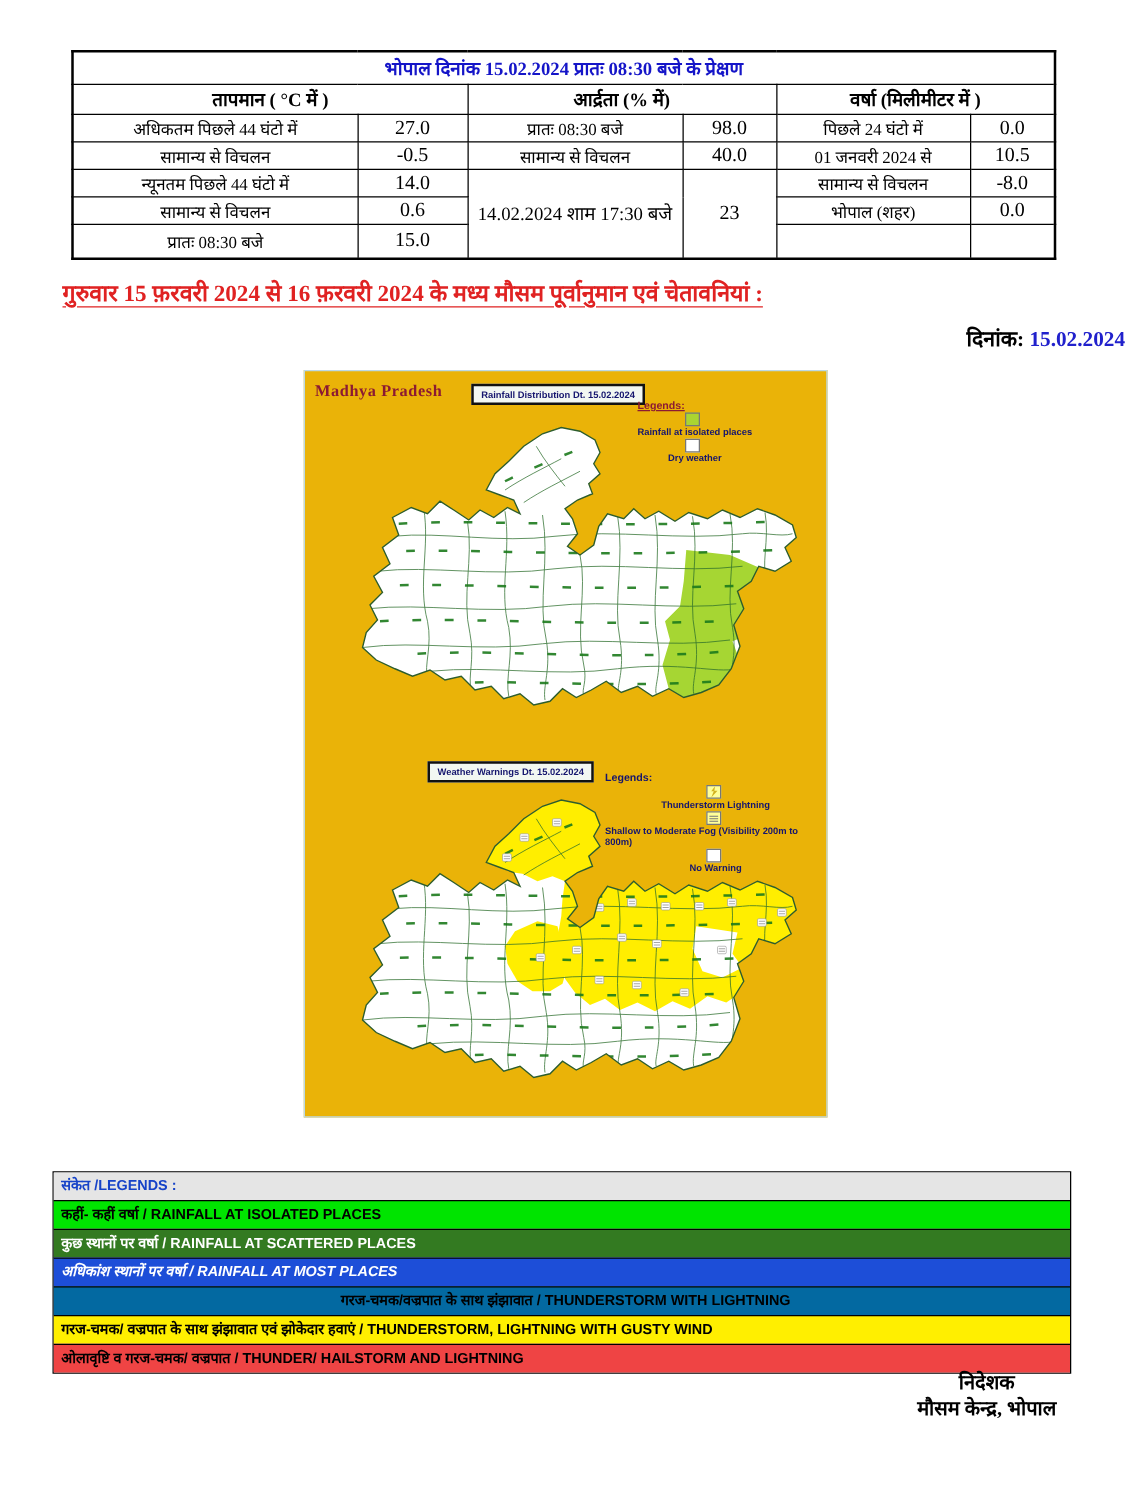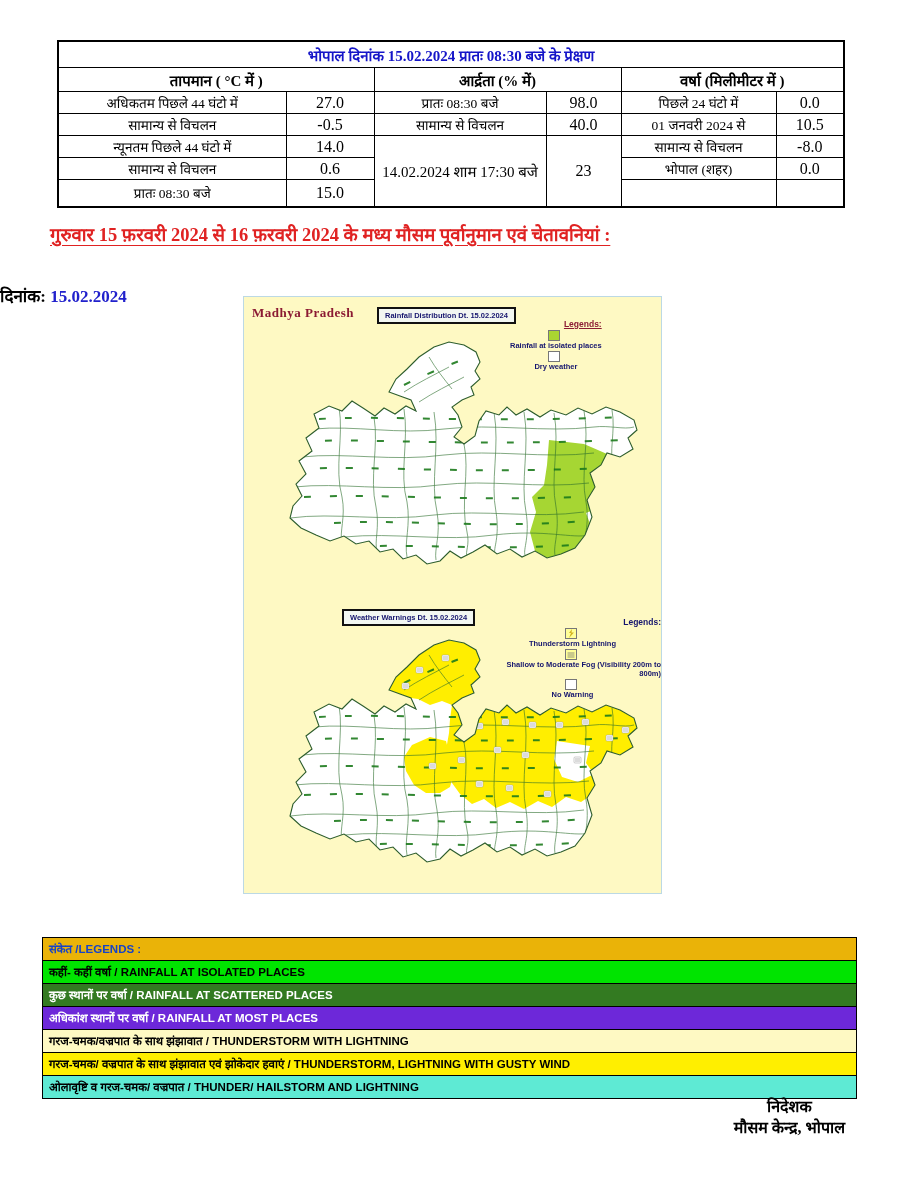--- a/index.html
+++ b/index.html
@@ -17,24 +17,24 @@
   .obs-title{color:#1515c8;font-weight:bold;font-size:15px;height:25px;}
   .obs-section{font-weight:bold;font-size:15px;height:23px;}
   .obs-label{font-size:13.5px;height:21px;}
   .obs-value{font-size:16px;}
   
   .forecast-heading{
     position:absolute;left:50px;top:221px;width:800px;
     color:#e02222;font-weight:bold;font-size:18.5px;
     text-decoration:underline;text-underline-offset:4px;
   }
-  .date-line{position:absolute;left:0;top:259px;width:900px;text-align:left;font-weight:bold;font-size:17px;margin-top:25px;}
+  .date-line{position:absolute;left:0;top:259px;width:900px;text-align:right;font-weight:bold;font-size:17px;}
   .date-line .dl-value{color:#2121cc;}
   
-  .maps-panel{position:absolute;left:243px;top:296px;width:417px;height:596px;background:#fef9c3;border:1px solid #bcd9e4;text-align:right;}
+  .maps-panel{position:absolute;left:243px;top:296px;width:417px;height:596px;background:#eab308;border:1px solid #bcd9e4;}
   .map{position:absolute;left:0;width:417px;height:298px;}
   #map-rainfall{top:0;}
   #map-warnings{top:298px;}
   .map svg{position:absolute;left:0;top:0;}
   .map-state-name{position:absolute;left:8px;top:8px;color:#8b1a33;font-weight:bold;font-size:13px;letter-spacing:.5px;}
   .map-title-box{
     position:absolute;border:2px solid #111;background:#f2f7f2;
     font-family:"Liberation Sans",sans-serif;font-weight:bold;font-size:7.5px;color:#15156e;
     padding:2px 6px;white-space:nowrap;
   }
@@ -46,21 +46,21 @@
   .map-legend .lg-title{font-size:8.5px;margin-bottom:1px;}
   #map-rainfall .lg-title{color:#8b1a33;text-decoration:underline;}
   #map-warnings .lg-title{color:#15156e;}
   .lg-item{display:flex;align-items:center;margin:1px 0;flex-direction:column;}
   .lg-swatch{width:10px;height:9px;border:1px solid #777;margin-right:4px;flex:0 0 auto;position:relative;}
   .lg-swatch svg{position:absolute;left:0;top:0;}
   
   .legend-table{position:absolute;left:42px;top:937px;width:813px;border:1px solid #000;font-family:"Liberation Sans",sans-serif;}
   .lt-row{height:22px;line-height:22px;border-top:1px solid #000;padding-left:6px;font-size:11.5px;font-weight:bold;white-space:nowrap;overflow:hidden;}
   .lt-row:first-child{border-top:none;}
-  .lt-header{color:#1643c8;background:#eab308;}
+  .lt-header{color:#1643c8;background:#e5e5e5;}
   
   .signature{position:absolute;right:55px;top:1096px;text-align:center;font-weight:bold;font-size:16px;line-height:21px;}
 </style>
 </head>
 <body>
 
 <table class="obs-table">
   <colgroup>
       <col style="width:228px">
       <col style="width:88px">
@@ -325,22 +325,22 @@
         <span>No Warning</span>
       </div>
     </div>
   </div>
 </div>
 
 <div class="legend-table">
   <div class="lt-row lt-header">संकेत /LEGENDS :</div>
   <div class="lt-row" style="background-color: rgb(0, 228, 0); color: rgb(0, 0, 0);">कहीं- कहीं वर्षा / RAINFALL AT ISOLATED PLACES</div>
   <div class="lt-row" style="background-color: rgb(51, 122, 33); color: rgb(255, 255, 255);">कुछ स्थानों पर वर्षा / RAINFALL AT SCATTERED PLACES</div>
-  <div class="lt-row" style="background-color: #6d28d9; color: rgb(255, 255, 255);">अधिकांश स्थानों पर वर्षा / RAINFALL AT MOST PLACES</div>
-  <div class="lt-row" style="background-color: #fef9c3; color: rgb(0, 0, 0);">गरज-चमक/वज्रपात के साथ झंझावात / THUNDERSTORM WITH LIGHTNING</div>
+  <div class="lt-row" style="background-color: #1d4ed8; color: rgb(255, 255, 255); font-style: italic;">अधिकांश स्थानों पर वर्षा / RAINFALL AT MOST PLACES</div>
+  <div class="lt-row" style="background-color: #0369a1; color: rgb(0, 0, 0); text-align: center;">गरज-चमक/वज्रपात के साथ झंझावात / THUNDERSTORM WITH LIGHTNING</div>
   <div class="lt-row" style="background-color: rgb(255, 239, 0); color: rgb(0, 0, 0);">गरज-चमक/ वज्रपात के साथ झंझावात एवं झोकेदार हवाएं / THUNDERSTORM, LIGHTNING WITH GUSTY WIND</div>
-  <div class="lt-row" style="background-color: #5eead4; color: rgb(0, 0, 0);">ओलावृष्टि व गरज-चमक/ वज्रपात / THUNDER/ HAILSTORM AND LIGHTNING</div>
+  <div class="lt-row" style="background-color: #ef4444; color: rgb(0, 0, 0);">ओलावृष्टि व गरज-चमक/ वज्रपात / THUNDER/ HAILSTORM AND LIGHTNING</div>
 </div>
 
 <div class="signature">
   <div>निदेशक</div>
   <div>मौसम केन्द्र, भोपाल</div>
 </div>
 
 </body></html>

